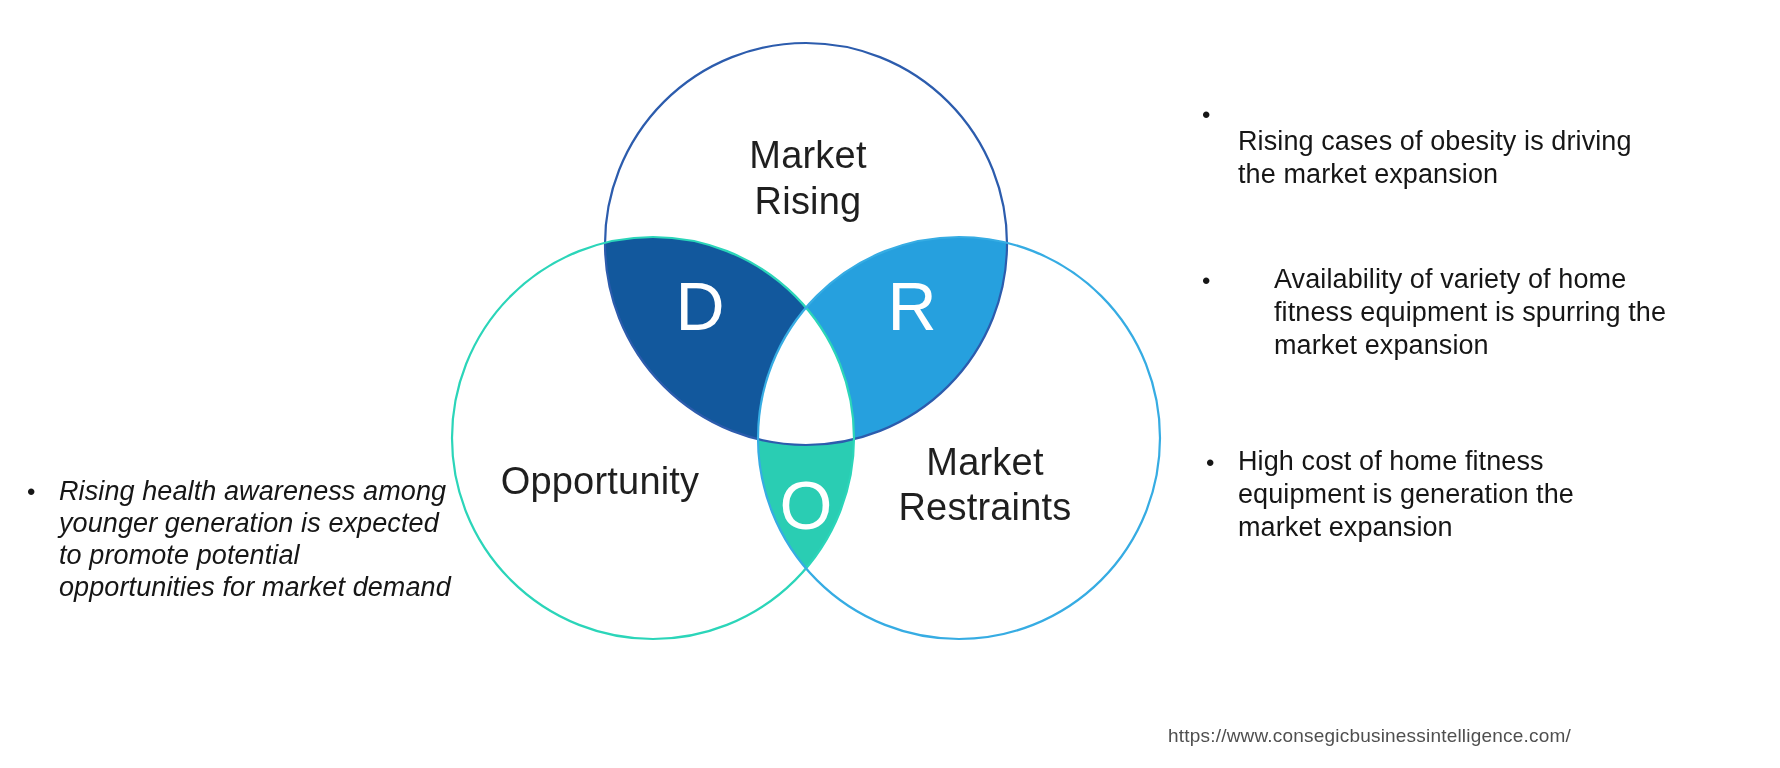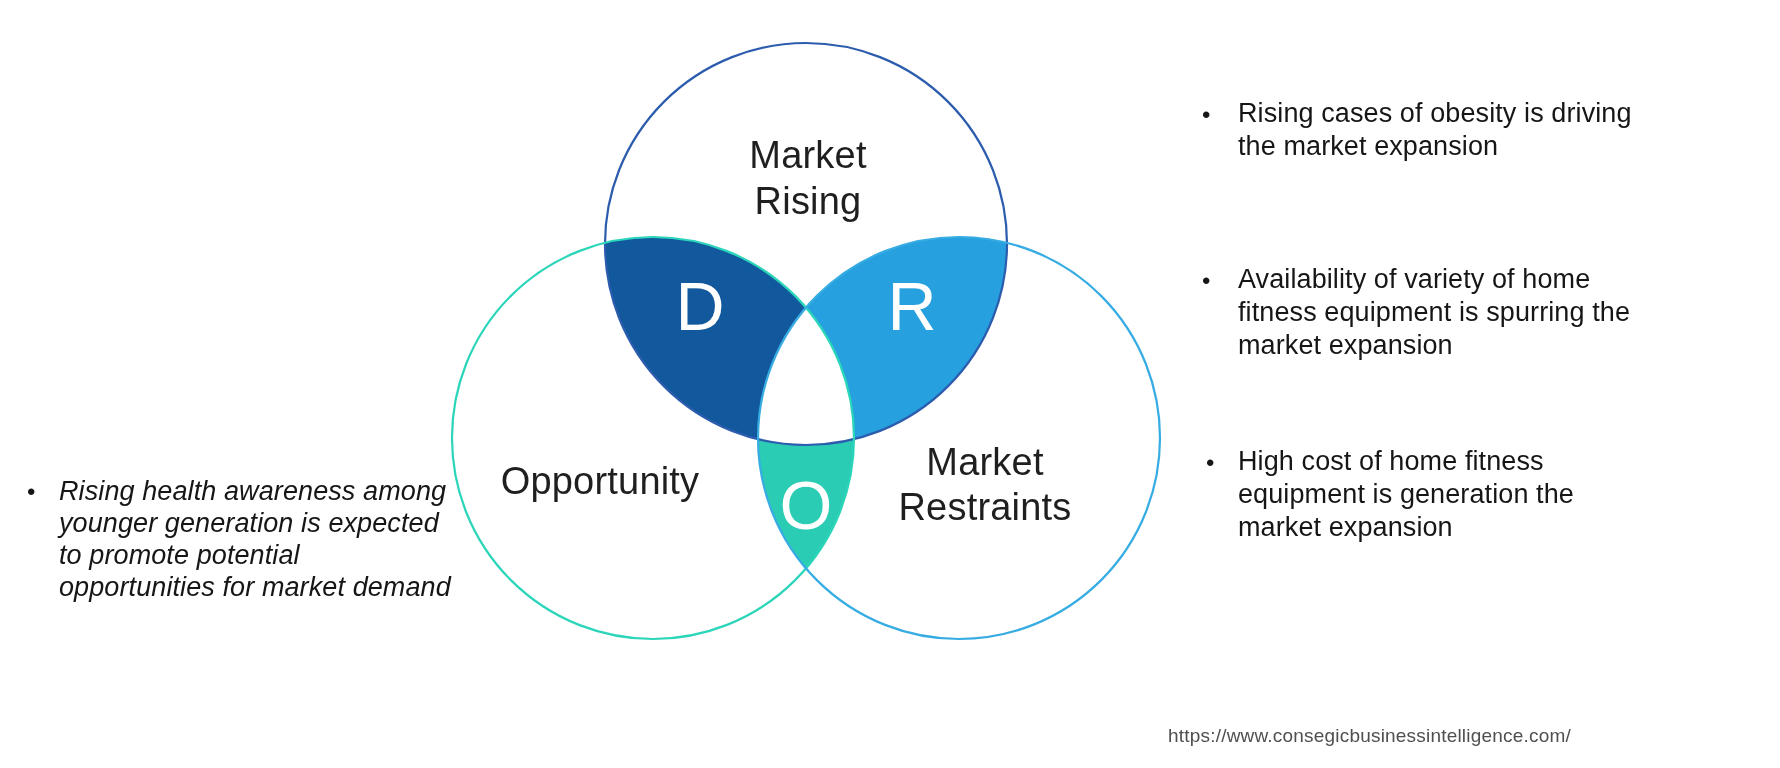--- a/index.html
+++ b/index.html
@@ -106,26 +106,26 @@
   <div class="abs lens-letter" style="left:867px;top:264px;">R</div>
   <div class="abs lens-letter" style="left:761px;top:463px;">O</div>
 
   <div class="abs bullet-row bullet-left" style="left:27px;top:475px;">
     <span class="bullet-marker">•</span>
     <span class="bullet-text" style="width:396px;font-style:italic;">Rising health awareness among younger generation is expected to promote potential opportunities for market demand</span>
   </div>
 
   <div class="abs bullet-row b-right" style="left:1202px;top:97px;">
     <span class="bullet-marker">•</span>
-    <span class="bullet-text" style="width:434px;">Rising cases of obesity is driving the market expansion</span>
+    <span class="bullet-text" style="width:434px;margin-top:28px;">Rising cases of obesity is driving the market expansion</span>
   </div>
 
   <div class="abs bullet-row b-right" style="left:1202px;top:263px;">
     <span class="bullet-marker">•</span>
-    <span class="bullet-text" style="width:434px;">Availability of variety of home fitness equipment is spurring the market expansion</span>
+    <span class="bullet-text" style="width:434px;margin-left:36px;">Availability of variety of home fitness equipment is spurring the market expansion</span>
   </div>
 
   <div class="abs bullet-row b-right" style="left:1206px;top:445px;">
     <span class="bullet-marker" style="width:32px;">•</span>
     <span class="bullet-text" style="width:372px;">High cost of home fitness equipment is generation the market expansion</span>
   </div>
 
   <div class="abs footer-url" style="left:1168px;top:724px;width:420px;">https://www.consegicbusinessintelligence.com/</div>
 
 </div>

